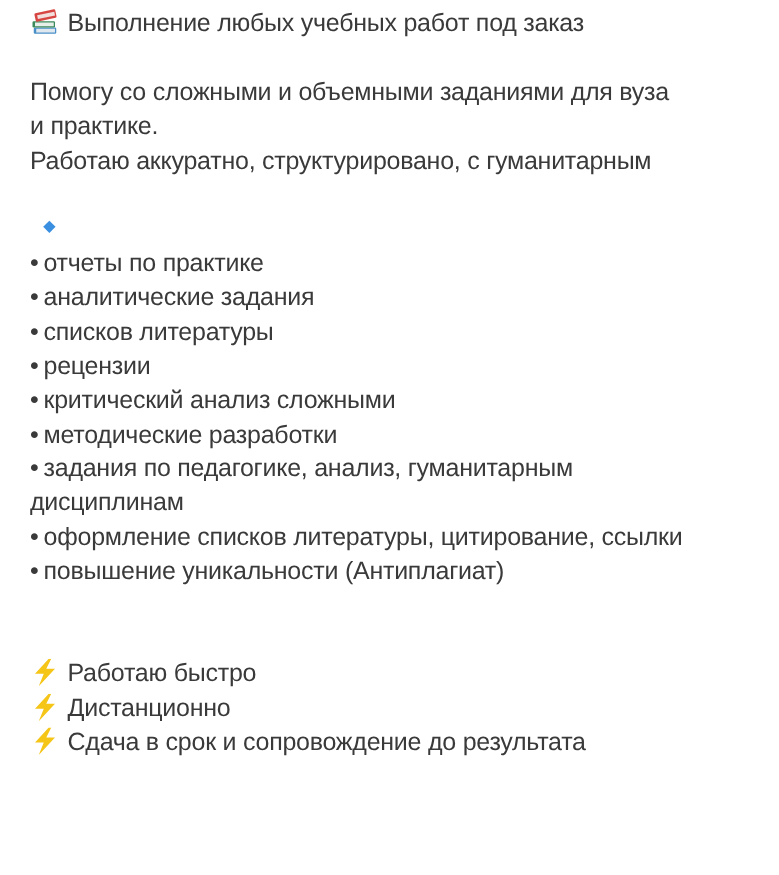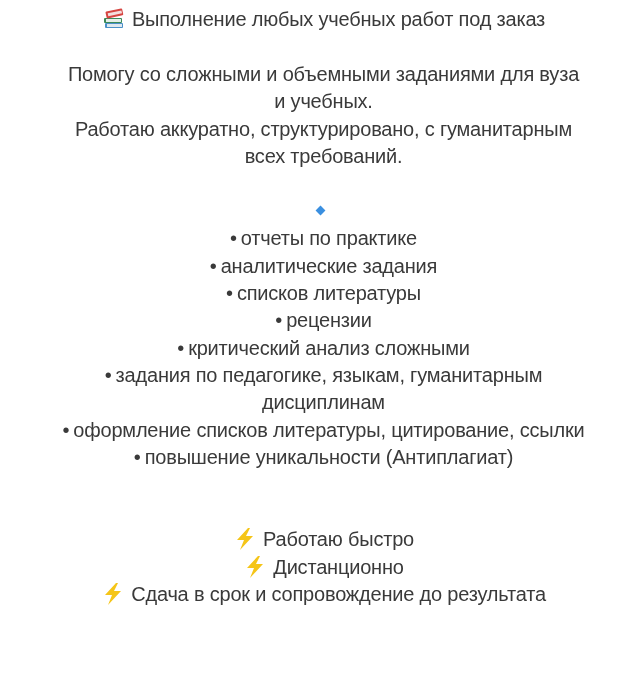--- a/index.html
+++ b/index.html
@@ -21,21 +21,20 @@
       font-family: "Liberation Sans", sans-serif;
       font-size: 20px;
       line-height: 27.4px;
       color: #3a3a3a;
       letter-spacing: -0.2px;
     }
     .line {
       display: block;
       white-space: nowrap;
       height: 27.4px;
-      text-align: center;
     }
     .blank { height: 27.4px; }
     .emoji {
       display: inline-block;
       width: 24px;
       height: 22px;
       vertical-align: -4px;
       margin-right: 6px;
     }
     .diamond-wrap {
@@ -74,36 +73,36 @@
         <rect x="4" y="11" width="15" height="3" fill="#e6efe8"></rect>
         <rect x="4" y="2" width="17" height="7" rx="1" transform="rotate(-12 12 6)" fill="#d64541"></rect>
         <rect x="6" y="4" width="14" height="3" transform="rotate(-12 12 6)" fill="#f3dede"></rect>
       </svg>
     </span><span>Выполнение любых учебных работ под заказ</span>
   </div>
 
   <div class="blank"></div>
 
   <div class="line">Помогу со сложными и объемными заданиями для вуза</div>
-  <div class="line">и учебных.</div>
+  <div class="line">и практике.</div>
   <div class="line">Работаю аккуратно, структурировано, с гуманитарным</div>
-  <div class="line">всех требований.</div>
 
   <div class="blank"></div>
 
   <div class="line">
     <span class="diamond-wrap"><span class="diamond"></span></span>
   </div>
 
   <div class="line"><span class="bullet">•</span><span>отчеты по практике</span></div>
   <div class="line"><span class="bullet">•</span><span>аналитические задания</span></div>
   <div class="line"><span class="bullet">•</span><span>списков литературы</span></div>
   <div class="line"><span class="bullet">•</span><span>рецензии</span></div>
   <div class="line"><span class="bullet">•</span><span>критический анализ сложными</span></div>
-  <div class="line"><span class="bullet">•</span><span>задания по педагогике, языкам, гуманитарным</span></div>
+  <div class="line"><span class="bullet">•</span><span>методические разработки</span></div>
+  <div class="line"><span class="bullet">•</span><span>задания по педагогике, анализ, гуманитарным</span></div>
   <div class="line">дисциплинам</div>
   <div class="line"><span class="bullet">•</span><span>оформление списков литературы, цитирование, ссылки</span></div>
   <div class="line"><span class="bullet">•</span><span>повышение уникальности (Антиплагиат)</span></div>
 
   <div class="blank"></div>
 
 
   <div class="blank"></div>
 
   <div class="line">

